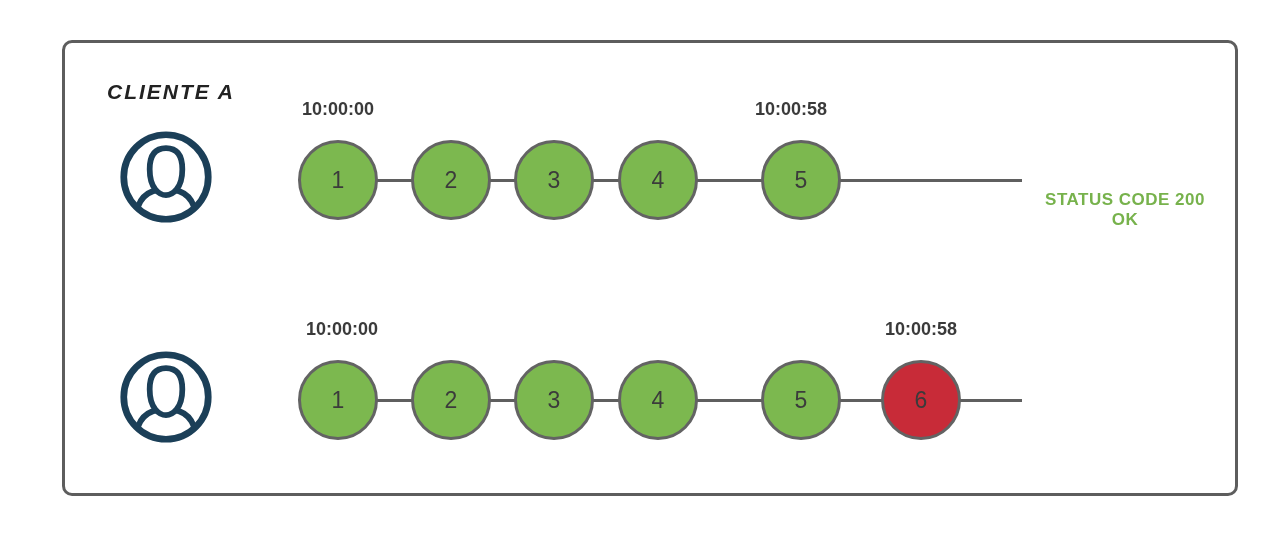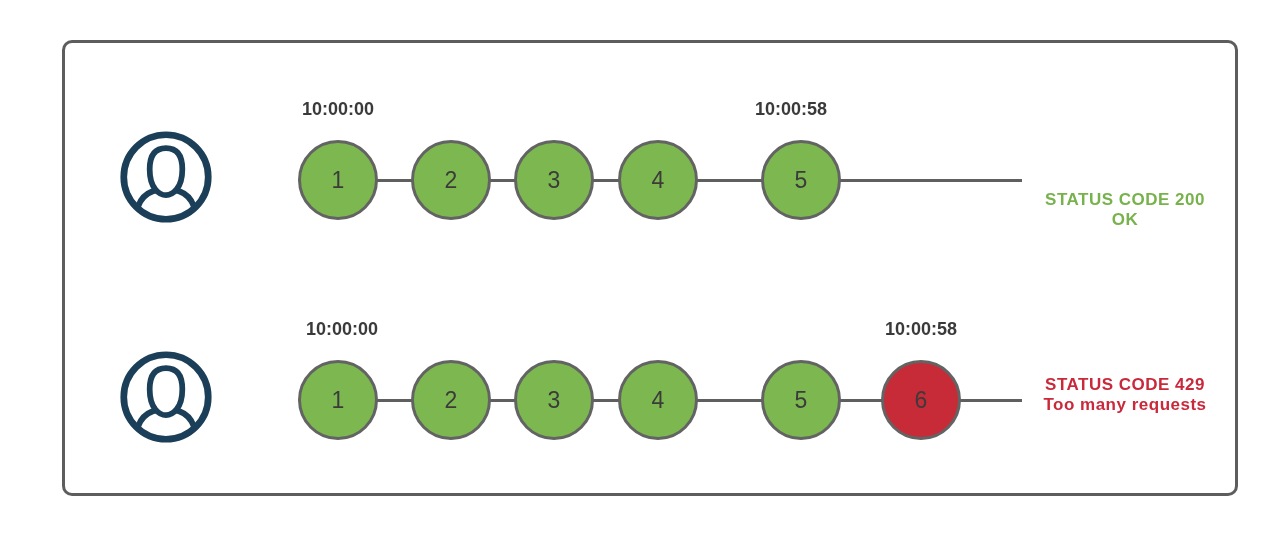--- a/index.html
+++ b/index.html
@@ -73,20 +73,21 @@
   .status-block.rowB{left:1025px;top:374px;}
   .status-line1{font-size:17px;line-height:21px;}
   .status-line2{font-size:17px;line-height:20px;}
 </style>
 </head>
 <body>
 
 <div class="canvas">
   <div class="frame"></div>
 
+  <div class="client-label rowA">CLIENTE A</div>
   <svg class="avatar rowA" viewBox="0 0 100 100">
     <defs>
         <clipPath id="clipA">
           <circle cx="50" cy="50" r="43"></circle>
         </clipPath>
       </defs>
     <g clip-path="url(#clipA)">
       <path d="M18,96 Q20,62 50,63 Q80,62 82,96 Z" fill="#ffffff" stroke="#1b3f58" stroke-width="6"></path>
       <path d="M33,42 q0,-22 17,-22 q17,0 17,22 q0,14 -6,21 q-5,6 -11,6 q-6,0 -11,-6 q-6,-7 -6,-21 Z" fill="#ffffff" stroke="#1b3f58" stroke-width="6"></path>
     </g>
@@ -123,17 +124,13 @@
   <div class="time-label b-end">10:00:58</div>
   <div class="tl-line rowB"></div>
   <div>
       <div class="circle" style="left: 298px; top: 360px; background: rgb(124, 184, 79);">1</div>
       <div class="circle" style="left: 411px; top: 360px; background: rgb(124, 184, 79);">2</div>
       <div class="circle" style="left: 514px; top: 360px; background: rgb(124, 184, 79);">3</div>
       <div class="circle" style="left: 618px; top: 360px; background: rgb(124, 184, 79);">4</div>
       <div class="circle" style="left: 761px; top: 360px; background: rgb(124, 184, 79);">5</div>
       <div class="circle" style="left: 881px; top: 360px; background: rgb(200, 43, 56);">6</div>
     </div>
-  <div class="status-block rowB" style="color: rgb(201, 41, 58);">
-    <div class="status-line1">STATUS CODE 429</div>
-    <div class="status-line2">Too many requests</div>
-  </div>
 </div>
 
 </body></html>

